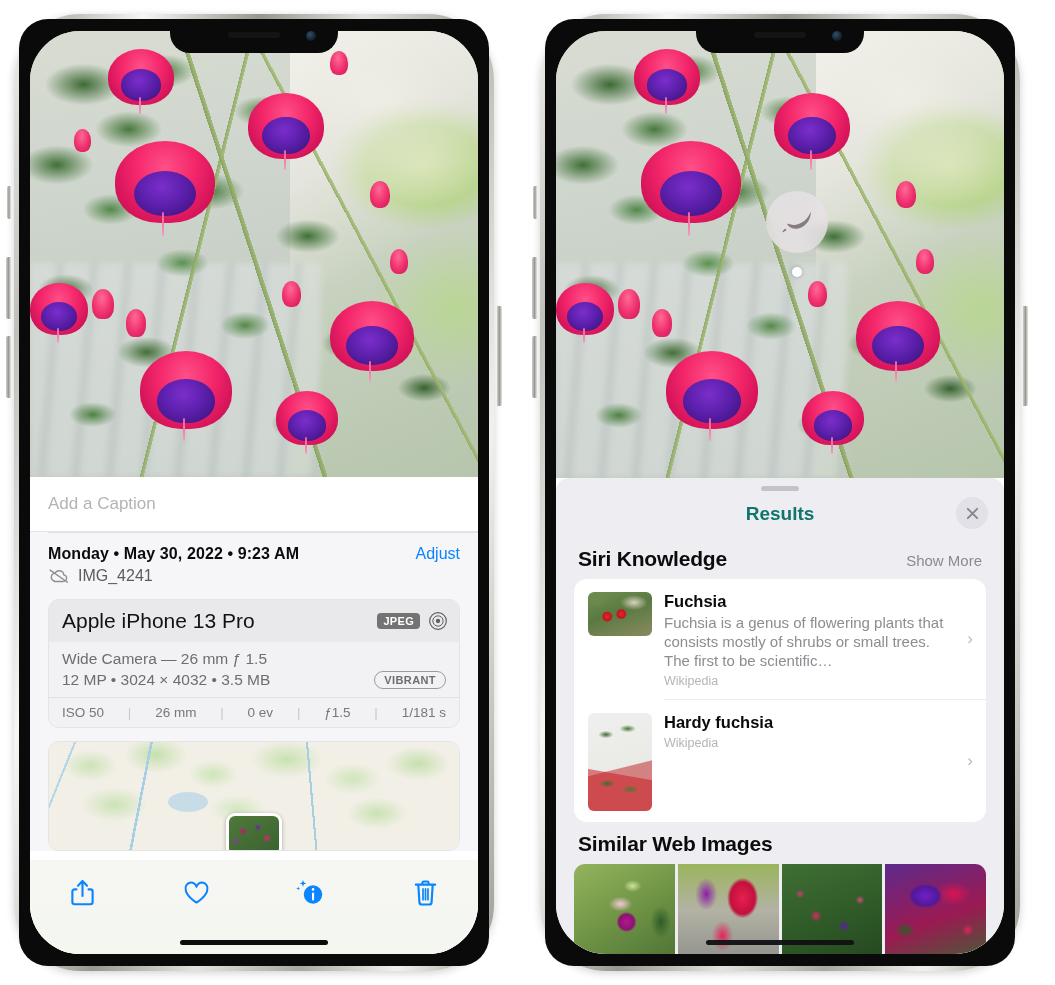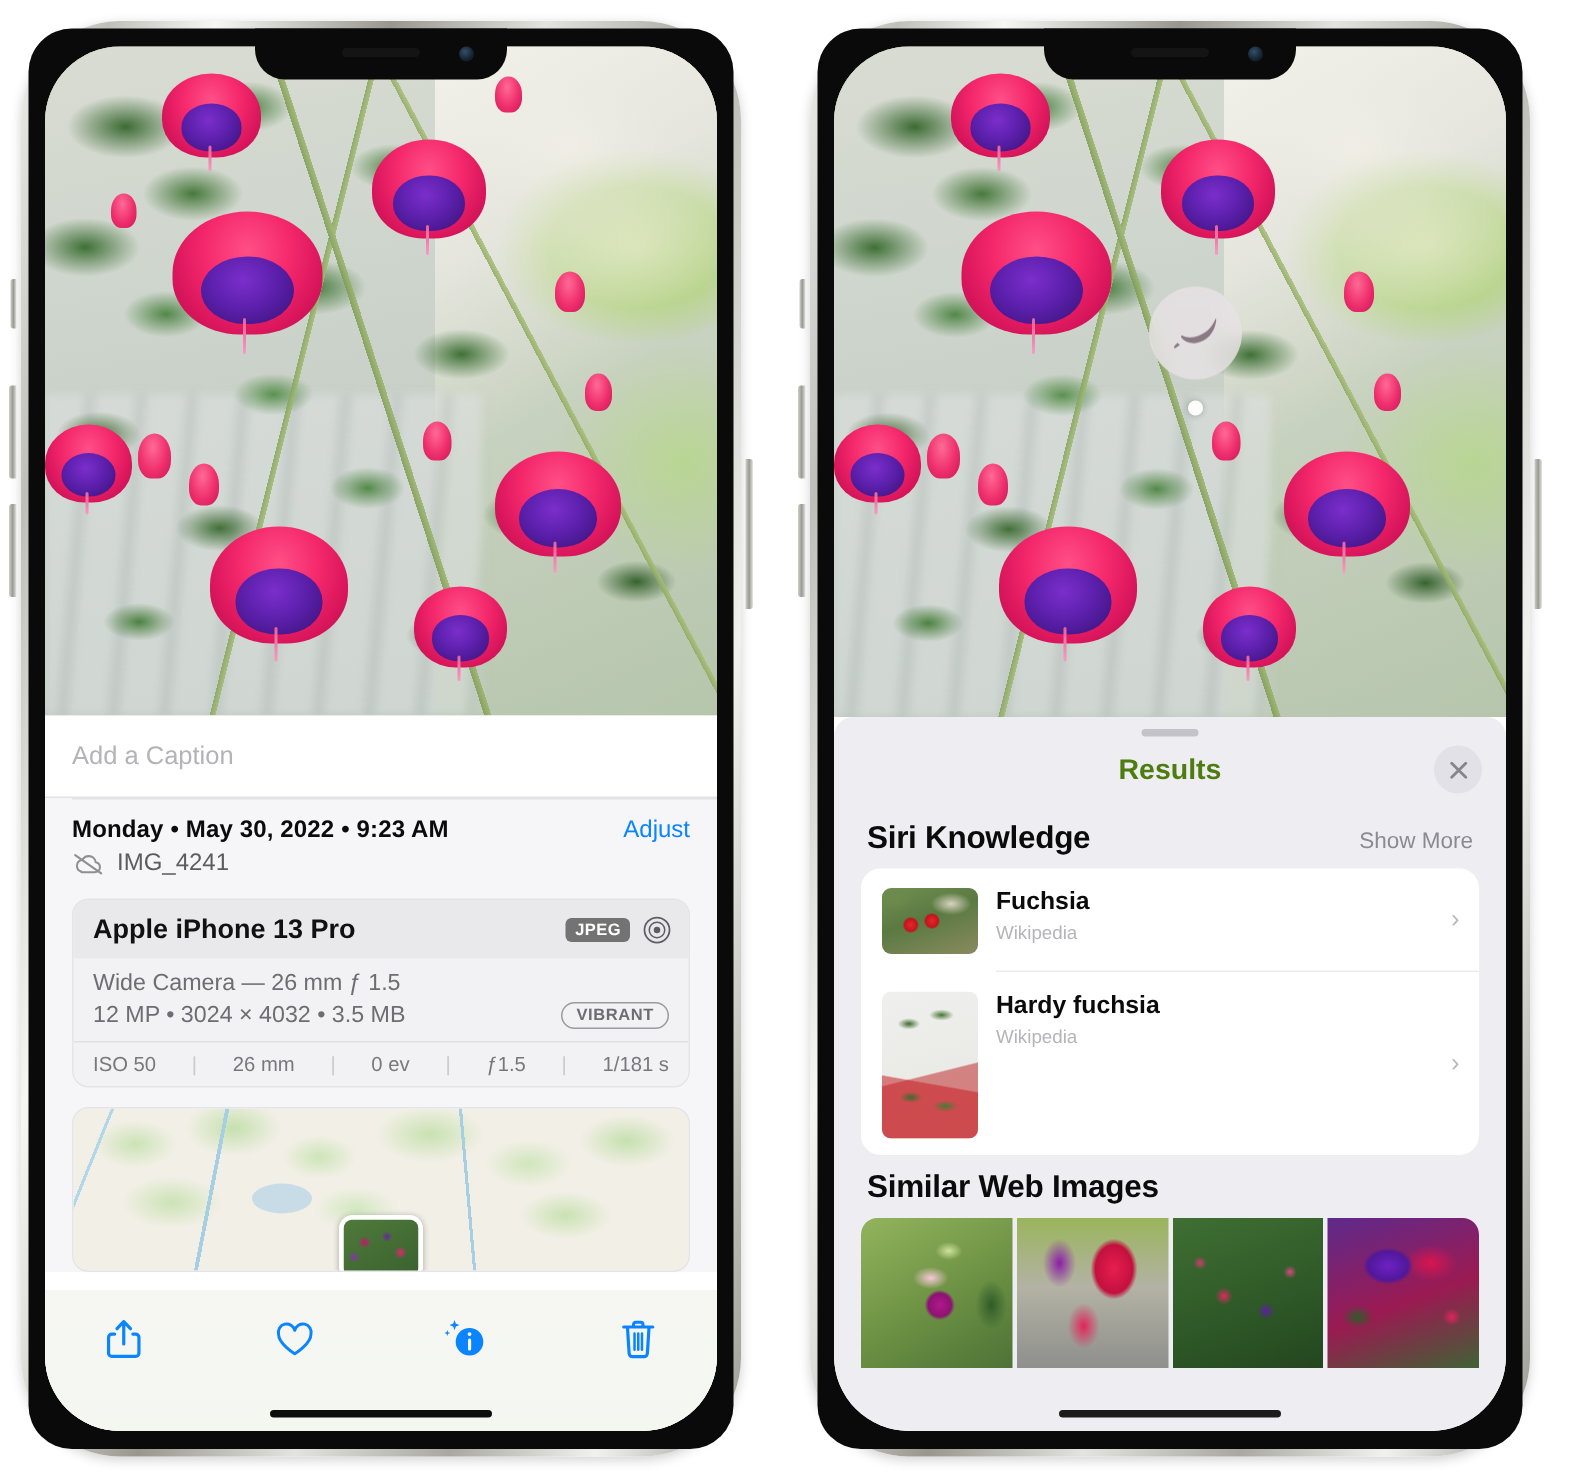--- a/index.html
+++ b/index.html
@@ -220,21 +220,21 @@
     border-radius: 11px;
     overflow: hidden;
     background: #f1f1f3;
     border: 1px solid #e4e4e8;
   }
   .cam-head {
     display: flex; align-items: center; justify-content: space-between;
     padding: 9px 11px 9px 13px;
     background: #e9e9ec;
   }
-  .cam-model { font-size: 18px; font-weight: 700; color: #111; }
+  .cam-model { font-size: 21px; font-weight: 400; color: #111; }
   .cam-head-right { display: flex; align-items: center; gap: 8px; }
   .jpeg-chip {
     background: #737373; color: #fff; font-size: 11px; font-weight: 700;
     padding: 2px 6px; border-radius: 4px; letter-spacing: .3px;
   }
   .aperture-icon { width: 20px; height: 20px; }
   .cam-body { padding: 8px 13px 8px 13px; background: #f2f2f4; }
   .cam-line1 { font-size: 15.5px; color: #6d6d73; margin-bottom: 3px; }
   .cam-line2 { display: flex; align-items: center; justify-content: space-between; }
   .cam-line2 .txt { font-size: 15.5px; color: #6d6d73; }
@@ -324,21 +324,21 @@
     overflow: hidden;
   }
   .grabber {
     width: 38px; height: 5px; border-radius: 3px; background: #c3c3c9;
     margin: 8px auto 0 auto;
   }
   .results-head {
     position: relative; height: 46px;
     display: flex; align-items: center; justify-content: center;
   }
-  .results-title { font-size: 19px; font-weight: 700; color: #4d7c0f; }
+  .results-title { font-size: 19px; font-weight: 700; color: #0f766e; }
   .close-btn {
     position: absolute; right: 16px; top: 6px;
     width: 32px; height: 32px; border-radius: 50%;
     background: #e2e1e7;
     display: flex; align-items: center; justify-content: center;
   }
   .close-btn svg { width: 15px; height: 15px; }
 
   .sec-head {
     display: flex; align-items: baseline; justify-content: space-between;
@@ -671,20 +671,21 @@
           <div class="show-more">Show More</div>
         </div>
 
         <div class="knowledge-card">
           <div class="k-row">
             <div class="k-thumb wide">
                 <div class="img1"></div>
               </div>
             <div class="k-body">
               <div class="k-title">Fuchsia</div>
+              <div class="k-desc">Fuchsia is a genus of flowering plants that consists mostly of shrubs or small trees. The first to be scientific…</div>
               <div class="k-src">Wikipedia</div>
             </div>
             <div class="k-chev">›</div>
           </div>
           <div class="k-sep"></div>
           <div class="k-row">
             <div class="k-thumb tall">
                 <div class="img2"></div>
               </div>
             <div class="k-body">

